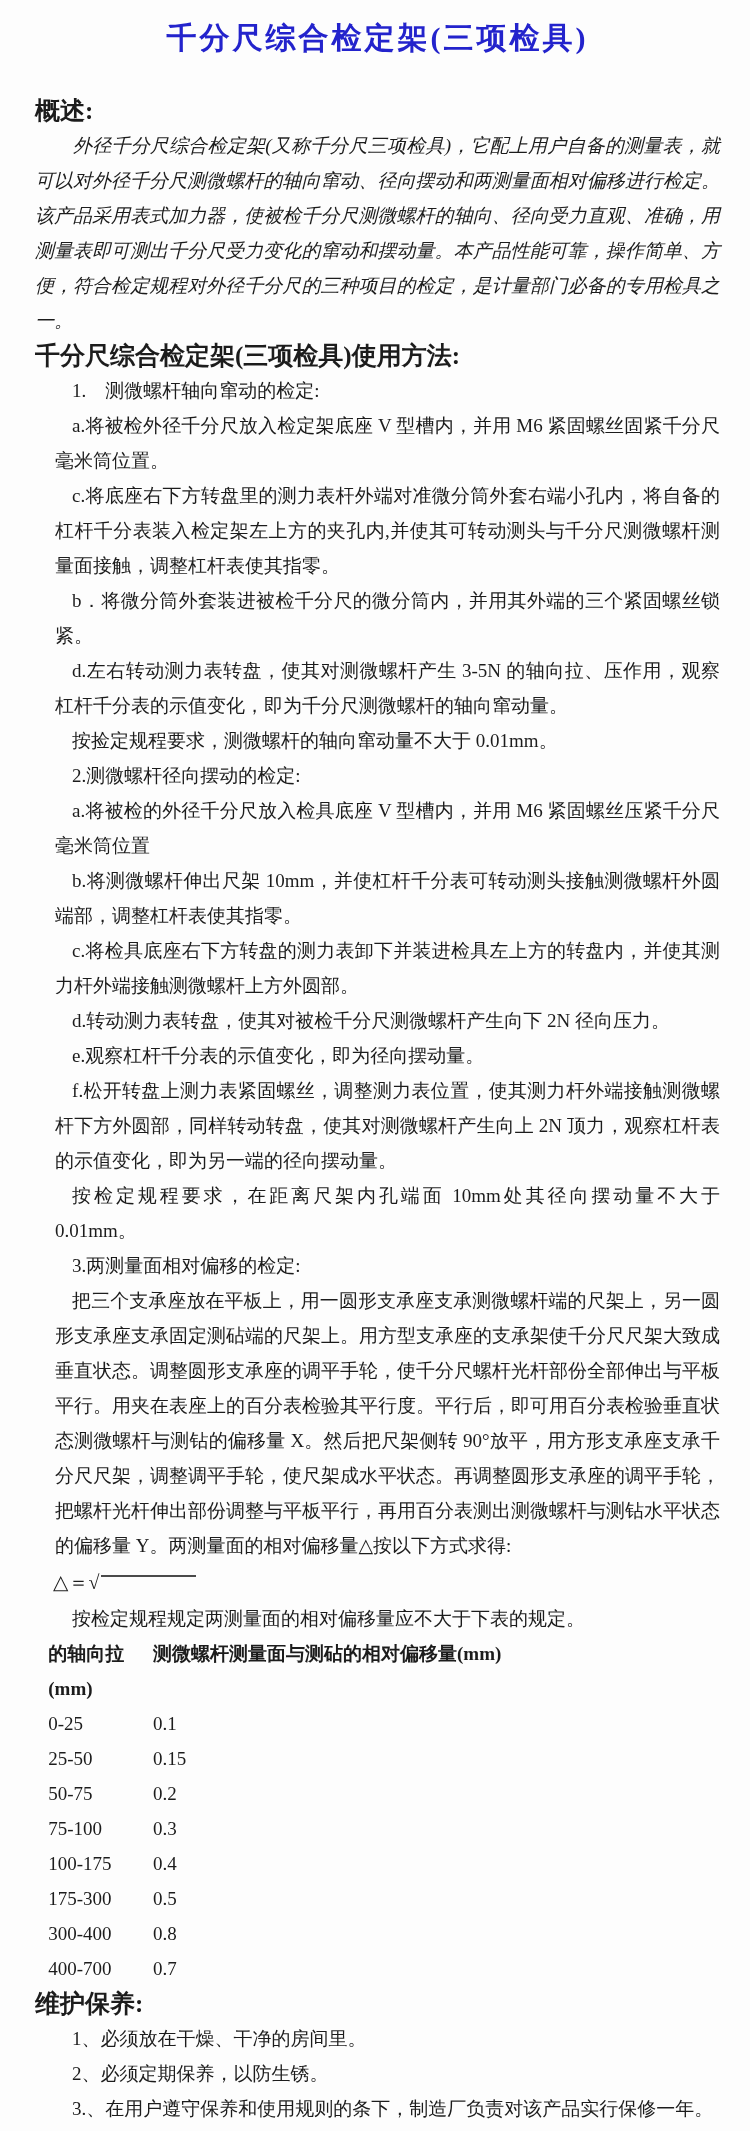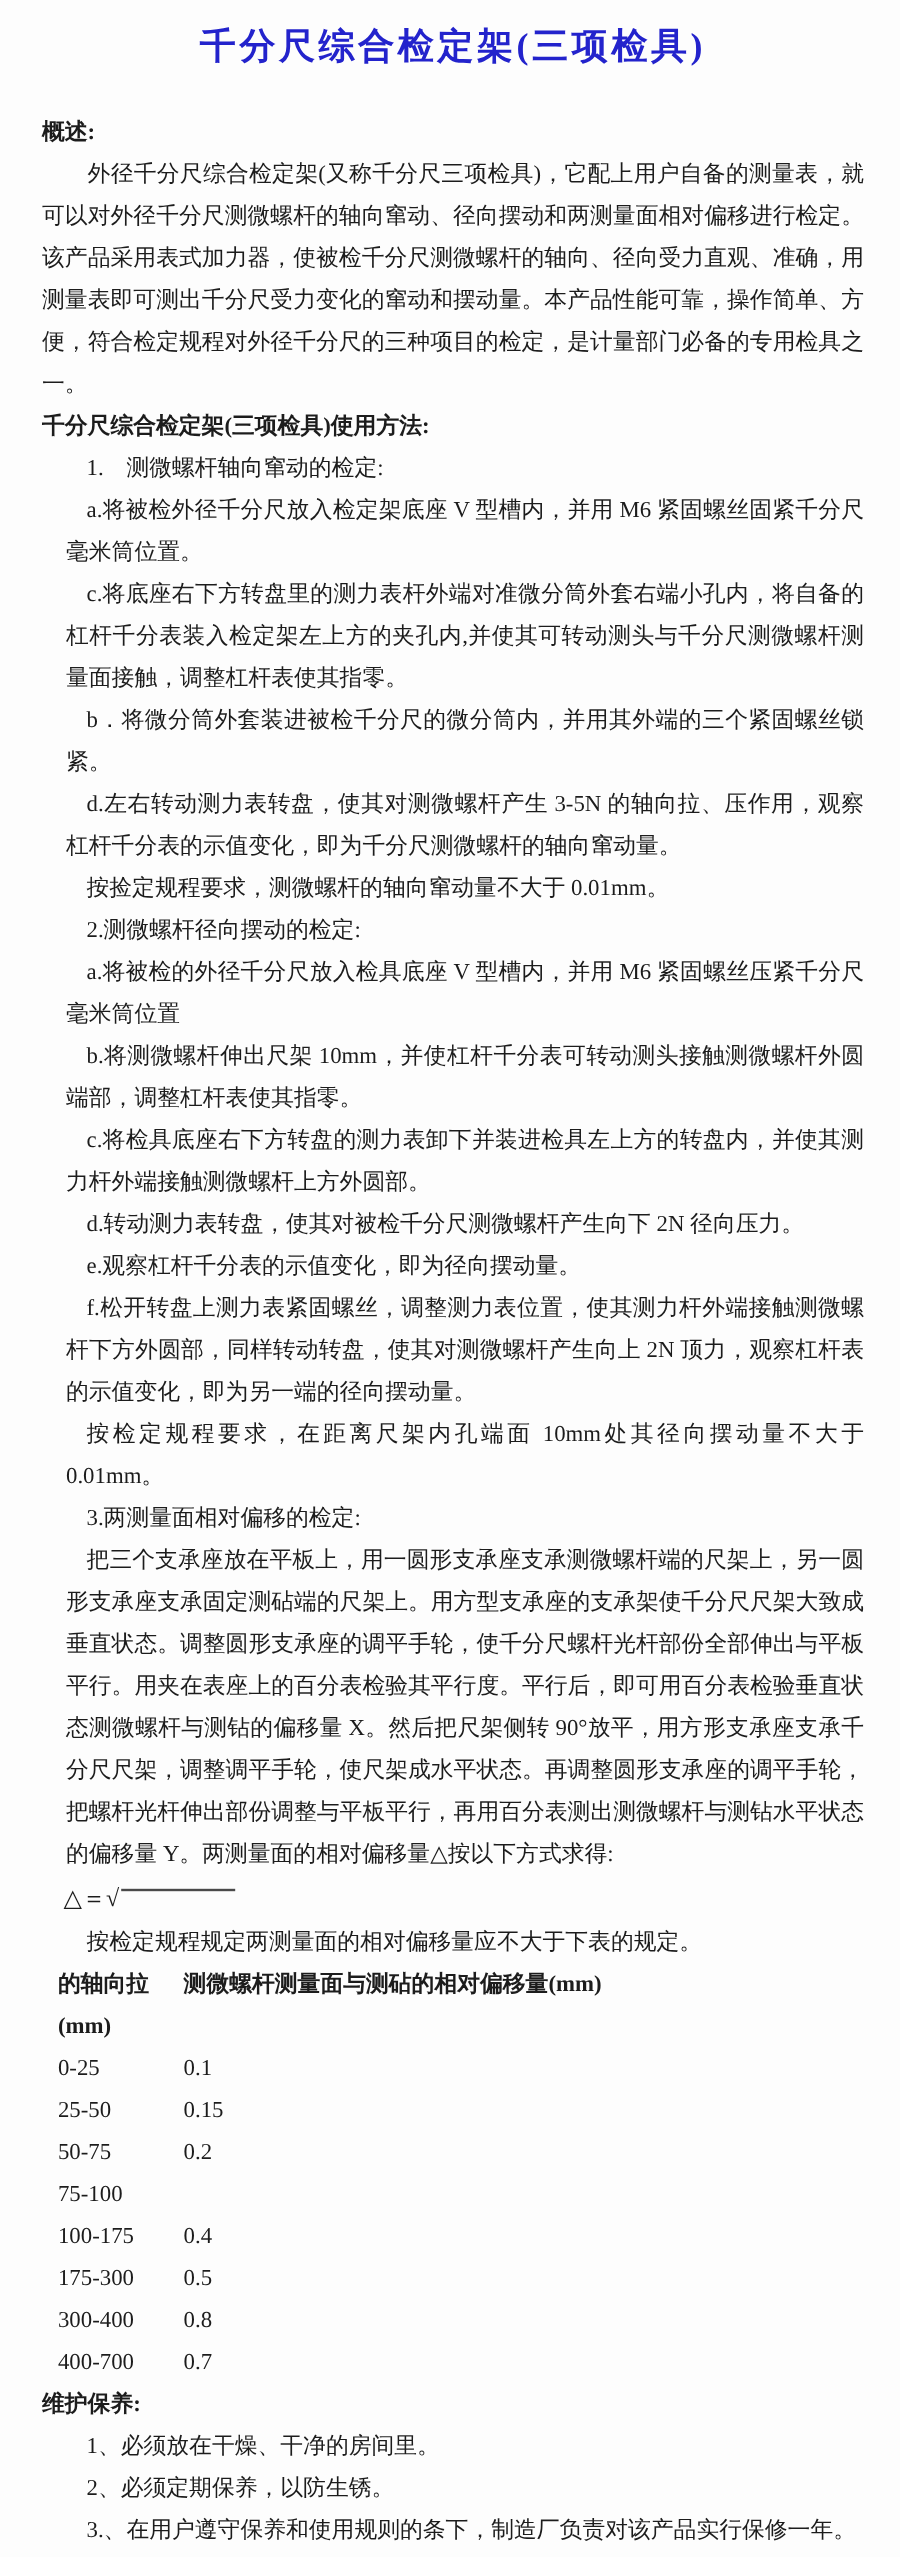--- a/index.html
+++ b/index.html
@@ -20,31 +20,31 @@
   .doc-title {
     margin: 10px 0 34px 0;
     font-size: 30px;
     font-weight: bold;
     letter-spacing: 3px;
     text-align: center;
     color: #2323cc;
   }
   .h2 {
     margin: 0;
-    font-size: 19px;
+    font-size: 25px;
     font-weight: bold;
     line-height: 35px;
   }
   .body-p {
     margin: 0;
     font-size: 19px;
     line-height: 35px;
     text-align: justify;
   }
-  .indent2 { text-indent: 2em; }
+  .indent2 { text-indent: 2em; font-style: italic; }
   .indent1 { text-indent: 0.9em; margin-left: 20px; }
   .formula-line {
     margin: 0;
     font-size: 20px;
     line-height: 38px;
     padding-left: 0.9em;
   }
   .vinculum {
     display: inline-block;
     width: 95px;
@@ -119,20 +119,21 @@
         <div class="spec-row">
           <span class="spec-col1">25-50</span>
           <span class="spec-col2">0.15</span>
         </div>
         <div class="spec-row">
           <span class="spec-col1">50-75</span>
           <span class="spec-col2">0.2</span>
         </div>
         <div class="spec-row">
           <span class="spec-col1">75-100</span>
+          <span class="spec-col2">0.3</span>
         </div>
         <div class="spec-row">
           <span class="spec-col1">100-175</span>
           <span class="spec-col2">0.4</span>
         </div>
         <div class="spec-row">
           <span class="spec-col1">175-300</span>
           <span class="spec-col2">0.5</span>
         </div>
         <div class="spec-row">

